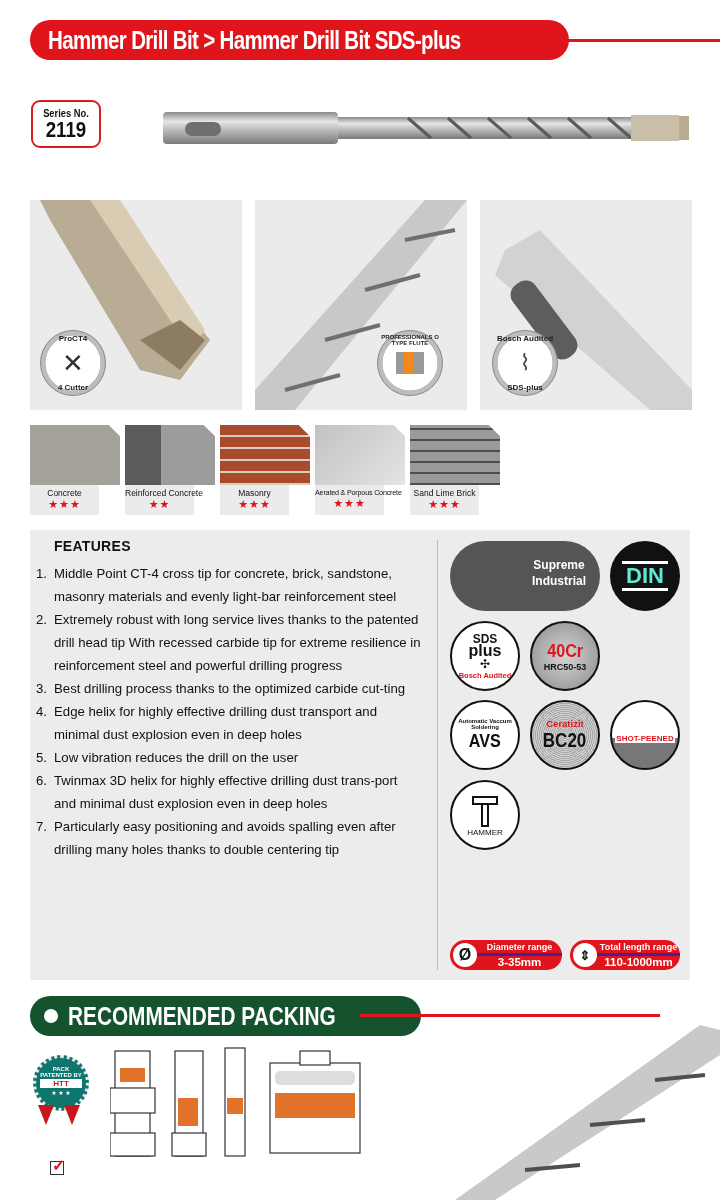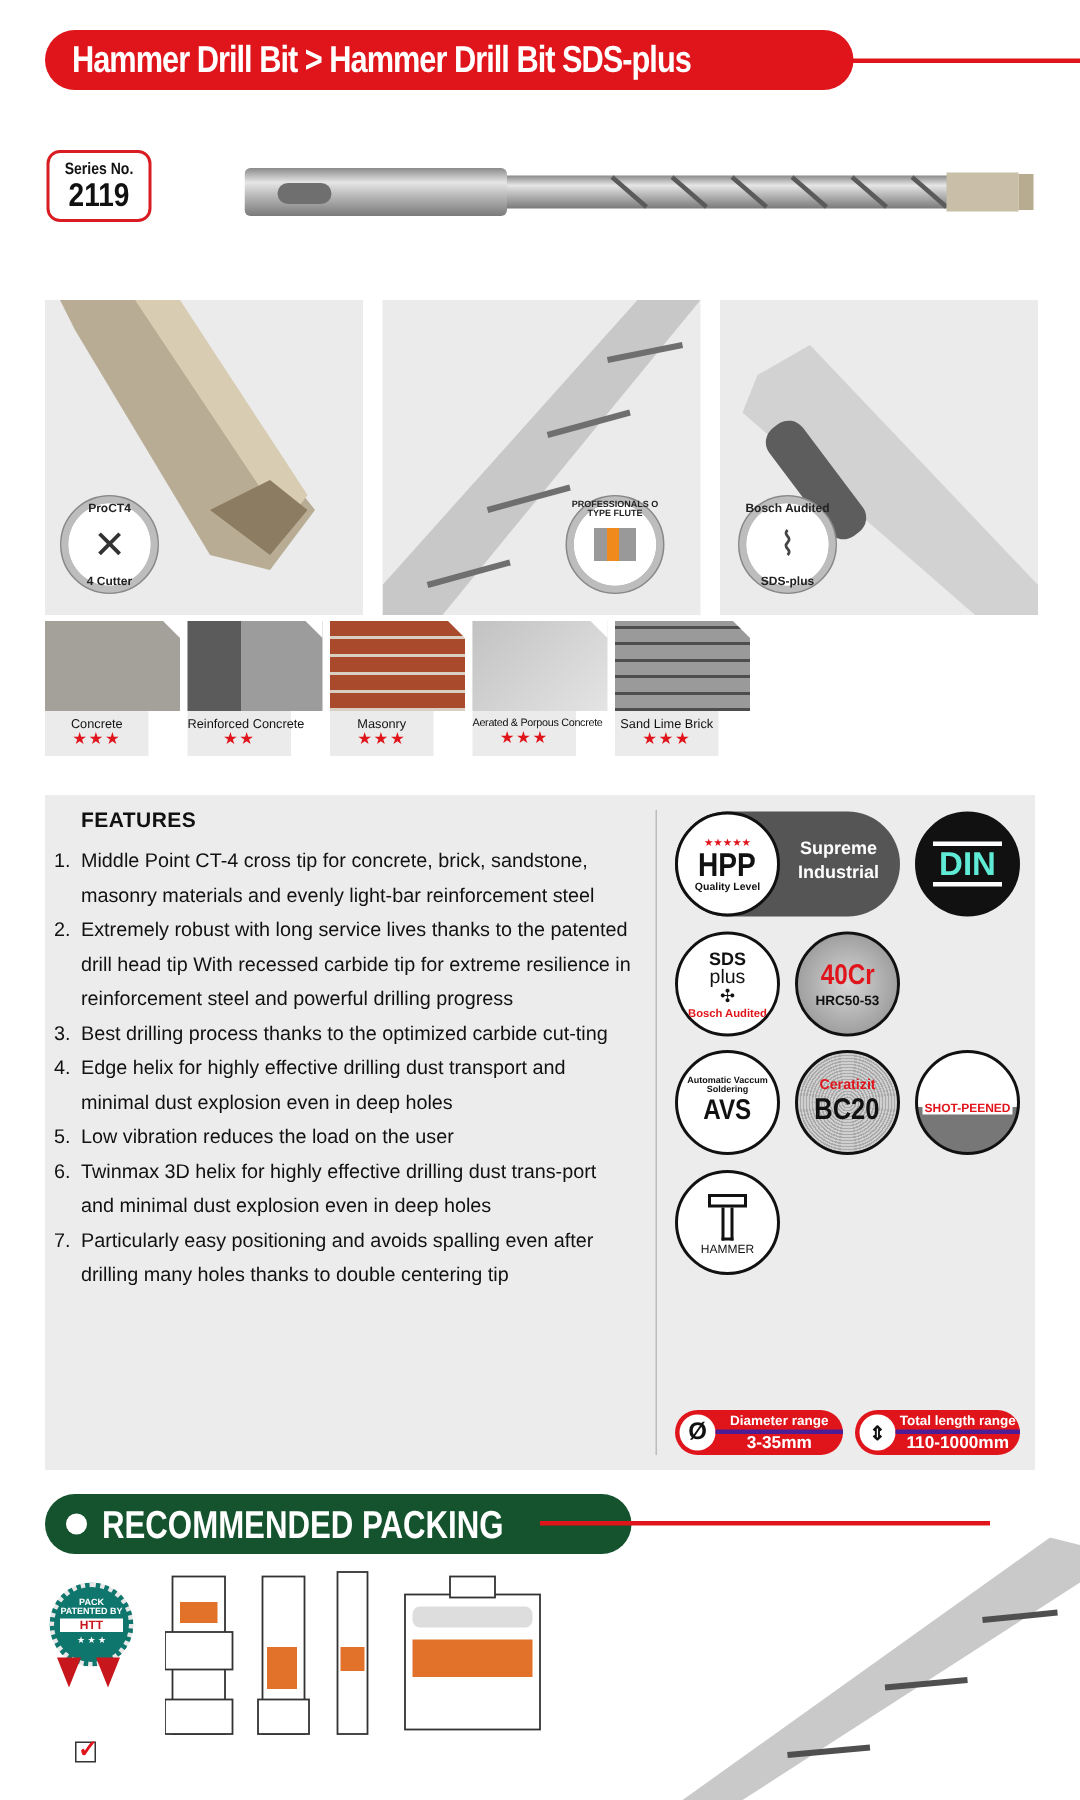--- a/index.html
+++ b/index.html
@@ -20,21 +20,21 @@
   .drill-main { left: 163px; top: 108px; width: 545px; height: 40px; }
 
   
   .closeup { top: 200px; width: 212px; height: 210px; background: #ebebeb; overflow: hidden; }
   .closeup svg { position: absolute; left: 0; top: 0; }
   .emblem { position: absolute; width: 66px; height: 66px; border-radius: 50%; background: radial-gradient(circle, #fff 0 60%, #bdbdbd 61% 100%); border: 1px solid #888; display: flex; align-items: center; justify-content: center; }
   .emblem .t1 { position: absolute; top: 3px; left: 0; right: 0; text-align: center; font-size: 8px; font-weight: bold; color: #222; }
   .emblem .t2 { position: absolute; bottom: 3px; left: 0; right: 0; text-align: center; font-size: 8px; font-weight: bold; color: #222; }
 
   
-  .mat { top: 414px; width: 69px; height: 90px; background: #ebebeb; }
+  .mat { top: 425px; width: 69px; height: 90px; background: #ebebeb; }
   .mat .img { width: 90px; height: 60px; position: relative; overflow: hidden; }
   .mat .img:after { content: ""; position: absolute; right: -8px; top: -8px; width: 16px; height: 16px; background: #fff; transform: rotate(45deg); }
   .mat .name { font-size: 8.5px; text-align: center; margin-top: 3px; color: #111; white-space: nowrap; }
   .mat .name.small { font-size: 7.2px; letter-spacing: -0.2px; }
   .mat .stars { color: #e0141b; text-align: center; font-size: 11px; letter-spacing: 1px; line-height: 13px; }
 
   
   .features { left: 30px; top: 530px; width: 660px; height: 450px; background: #ececec; }
   .feat-title { left: 54px; top: 538px; font-size: 14px; font-weight: bold; font-family: "Liberation Sans", sans-serif; letter-spacing: 0.3px; }
   .feat-list { left: 36px; top: 562px; width: 385px; font-size: 13.2px; line-height: 23px; color: #111; }
@@ -176,52 +176,47 @@
   <div class="feat-item">
       <span class="n">3.</span>
       <span class="t">Best drilling process thanks to the optimized carbide cut-ting</span>
     </div>
   <div class="feat-item">
       <span class="n">4.</span>
       <span class="t">Edge helix for highly effective drilling dust transport and minimal dust explosion even in deep holes</span>
     </div>
   <div class="feat-item">
       <span class="n">5.</span>
-      <span class="t">Low vibration reduces the load on the user</span>
+      <span class="t">Low vibration reduces the drill on the user</span>
     </div>
   <div class="feat-item">
       <span class="n">6.</span>
       <span class="t">Twinmax 3D helix for highly effective drilling dust trans-port and minimal dust explosion even in deep holes</span>
     </div>
   <div class="feat-item">
       <span class="n">7.</span>
       <span class="t">Particularly easy positioning and avoids spalling even after drilling many holes thanks to double centering tip</span>
     </div>
 </div>
 <div class="abs divider"></div>
 
 <div class="abs" style="left:450px; top:541px; width:150px; height:70px; background:#555; border-radius:35px;">
-  <div class="icon-circle" style="position:absolute; left:0; top:0; width:70px; height:70px;">
-    <div style="color:#e0141b; font-size:7px; letter-spacing:0;">★★★★★</div>
-    <div style="font-size:22px; font-weight:bold; line-height:22px; transform:scaleX(0.85);">HPP</div>
-    <div style="font-size:7px; font-weight:bold;">Quality Level</div>
-  </div>
   <div style="position:absolute; left:74px; top:16px; width:70px; text-align:center; color:#fff; font-size:12px; font-weight:bold; line-height:16px;">
     <div>Supreme</div>
     <div>Industrial</div>
   </div>
 </div>
 
 <div class="abs icon-circle" style="left:610px; top:541px; width:70px; height:70px; background:#111; border-color:#111; color:#5eead4;">
   <div style="width:46px; border-top:3px solid #fff; border-bottom:3px solid #fff; text-align:center; font-size:22px; font-weight:bold; line-height:24px;">DIN</div>
 </div>
 
 <div class="abs icon-circle" style="left:450px; top:621px; width:70px; height:70px;">
   <div style="font-size:12px; font-weight:bold; line-height:12px;">SDS</div>
-  <div style="font-size:13px; font-weight:normal; line-height:12px;">plus</div>
+  <div style="font-size:16px; font-weight:bold; line-height:12px;">plus</div>
   <span style="font-size:12px;">✣</span>
   <div style="font-size:7.5px; font-weight:bold; color:#e0141b;">Bosch Audited</div>
 </div>
 
 <div class="abs icon-circle" style="left:530px; top:621px; width:70px; height:70px; background:radial-gradient(circle,#d5d5d5,#8a8a8a);">
   <div style="font-size:19px; font-weight:bold; color:#e0141b; transform:scaleX(0.85);">40Cr</div>
   <div style="font-size:9px; font-weight:bold; color:#111;">HRC50-53</div>
 </div>
 
 <div class="abs icon-circle" style="left:450px; top:700px; width:70px; height:70px;">

